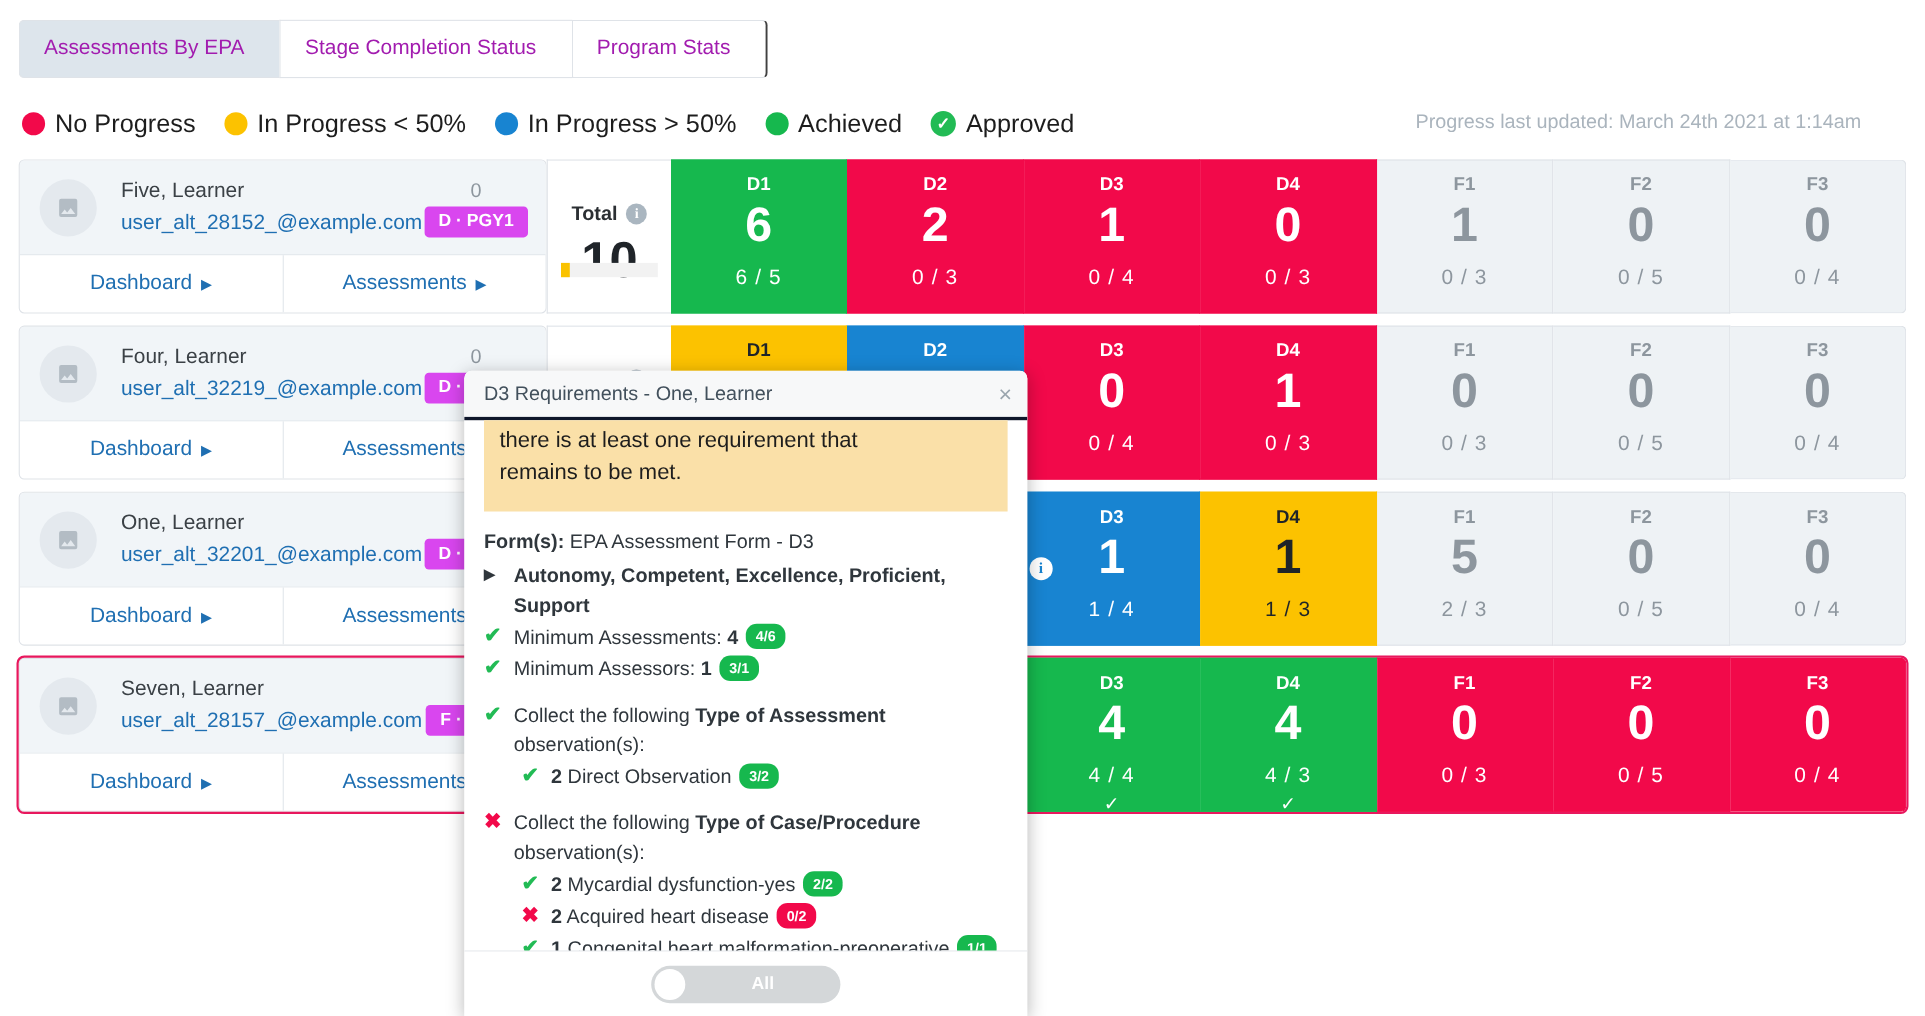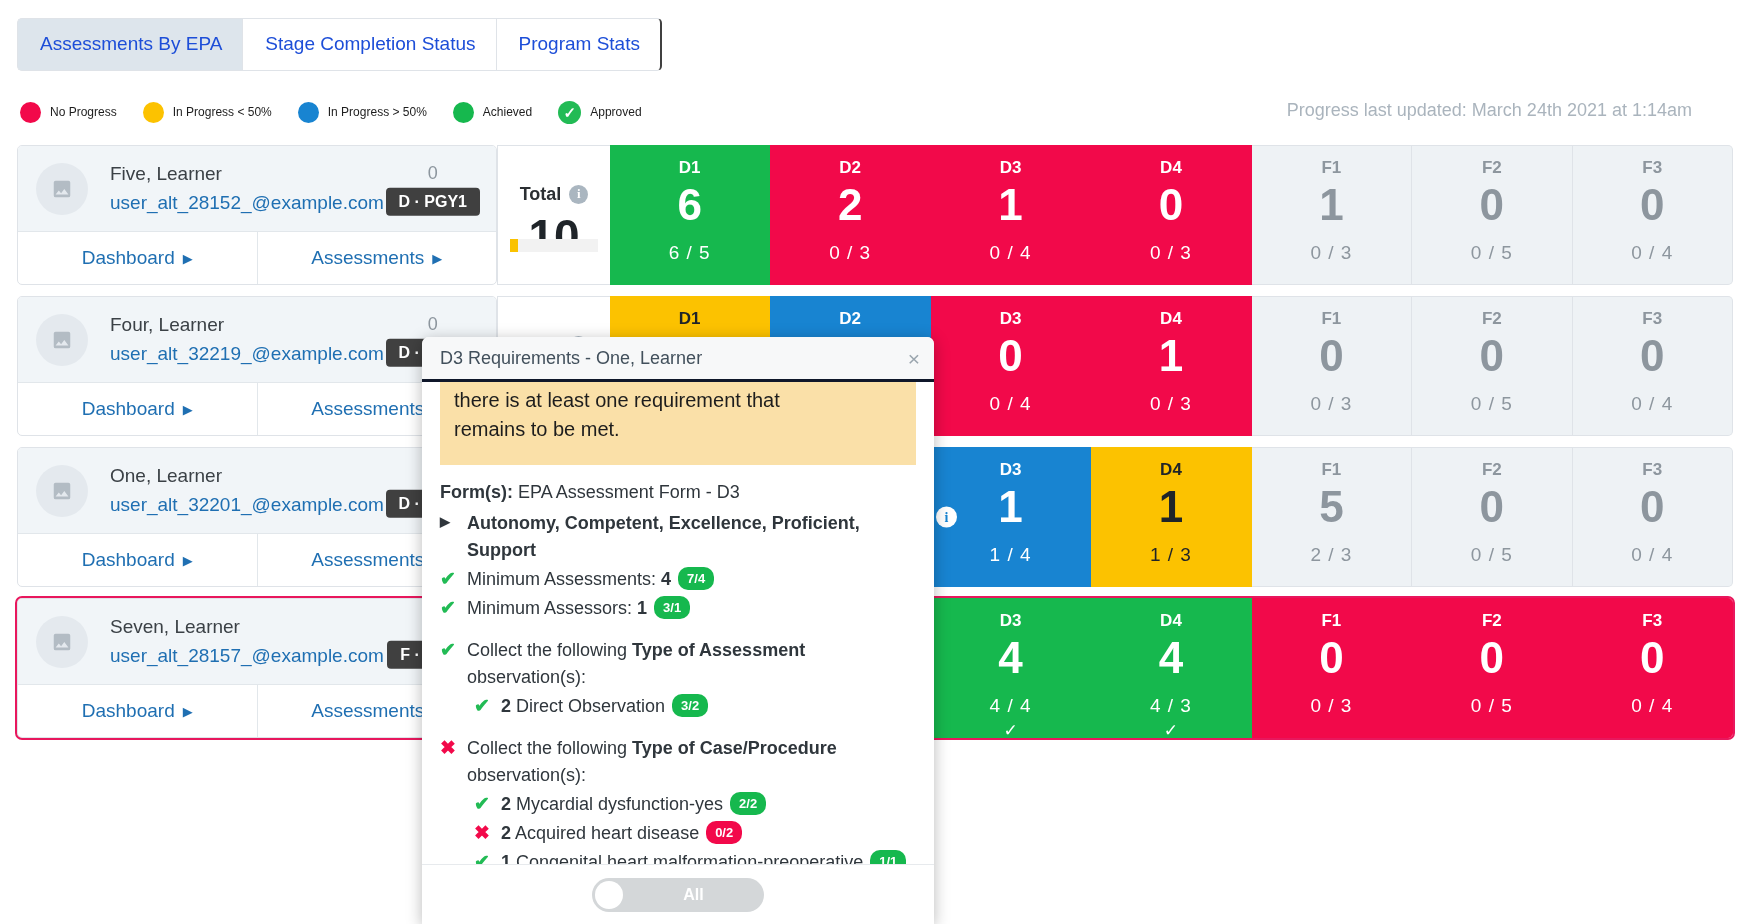--- a/index.html
+++ b/index.html
@@ -9,41 +9,41 @@
     font-family: "Liberation Sans", sans-serif;
     overflow: hidden;
   }
   .page { position: relative; width: 1750px; height: 924px; padding: 18px 0 0 0; }
 
   
   .tabs { display: flex; margin-left: 17px; }
   .tab {
     border: 1px solid #dfe3e8;
     background: #ffffff;
-    color: #1d4ed8;
+    color: #a21caf;
     font-size: 19px;
-    padding: 14px 20px 15px 22px;
+    padding: 14px 32px 15px 22px;
     cursor: pointer;
     white-space: nowrap;
     border-right: none;
   }
   .tab:first-child { border-radius: 5px 0 0 5px; }
   .tab:last-child { border-radius: 0 5px 5px 0; border-right: 2px solid #404040; }
   .tab.active { background: #dde5ec; font-weight: normal; }
 
   
   .legend-row {
     display: flex; align-items: center;
     margin: 26px 0 0 20px;
     height: 30px;
     position: relative;
   }
   .legend-item { display: flex; align-items: center; margin-right: 26px; }
   .dot { width: 21px; height: 21px; border-radius: 50%; display: inline-block; }
-  .legend-label { font-size: 12px; color: #1d1d1d; margin-left: 9px; white-space: nowrap; }
+  .legend-label { font-size: 23px; color: #1d1d1d; margin-left: 9px; white-space: nowrap; }
   .check-circle {
     width: 23px; height: 23px; border-radius: 50%;
     background: #22bb55; display: flex; align-items: center; justify-content: center;
     color: #fff; font-size: 15px; font-weight: bold; line-height: 1;
   }
   .updated {
     position: absolute; right: 58px; top: 3px;
     font-size: 18px; color: #aab4bd; white-space: nowrap;
   }
 
@@ -80,21 +80,21 @@
   .avatar svg { width: 22px; height: 22px; fill: #b3bcc4; }
   .learner-meta { margin-left: 22px; }
   .learner-name { font-size: 19px; color: #3b4146; line-height: 1.5; }
   .learner-email { font-size: 19px; color: #1f6fb2; line-height: 1.45; }
   .stage-wrap {
     position: absolute; right: 16px; top: 50%; transform: translateY(-50%);
     display: flex; flex-direction: column; align-items: center;
   }
   .stage-count { font-size: 18px; color: #8d969e; line-height: 1.3; }
   .stage-badge {
-    background: #404040; color: #fff;
+    background: #d946ef; color: #fff;
     font-size: 16px; font-weight: bold;
     border-radius: 4px; padding: 5px 13px; margin-top: 3px;
     white-space: nowrap;
   }
   .links { display: flex; height: 53px; border-top: 1px solid #e2e7eb; }
   .link-cell {
     flex: 1; display: flex; align-items: center; justify-content: center;
     font-size: 19px; color: #1f6fb2; cursor: pointer;
   }
   .link-cell + .link-cell { border-left: 1px solid #e2e7eb; }
@@ -610,21 +610,21 @@
         <b>Form(s):</b>
         <span>EPA Assessment Form - D3</span>
       </div>
       <ul class="req-list" id="reqlist">
           <li class="">
             <span class="ic tri">▶</span>
             <span class="req-text"><b>Autonomy, Competent, Excellence, Proficient, Support</b></span>
           </li>
           <li class="">
             <span class="ic ok">✔</span>
-            <span class="req-text">Minimum Assessments: <b>4</b><span class="pill green">7/4</span></span>
+            <span class="req-text">Minimum Assessments: <b>4</b><span class="pill green">4/6</span></span>
           </li>
           <li class="">
             <span class="ic ok">✔</span>
             <span class="req-text">Minimum Assessors: <b>1</b><span class="pill green">3/1</span></span>
           </li>
           <li class="gap">
             <span class="ic ok">✔</span>
             <span class="req-text">Collect the following <b>Type of Assessment</b> observation(s):</span>
           </li>
           <li class="indent ">

